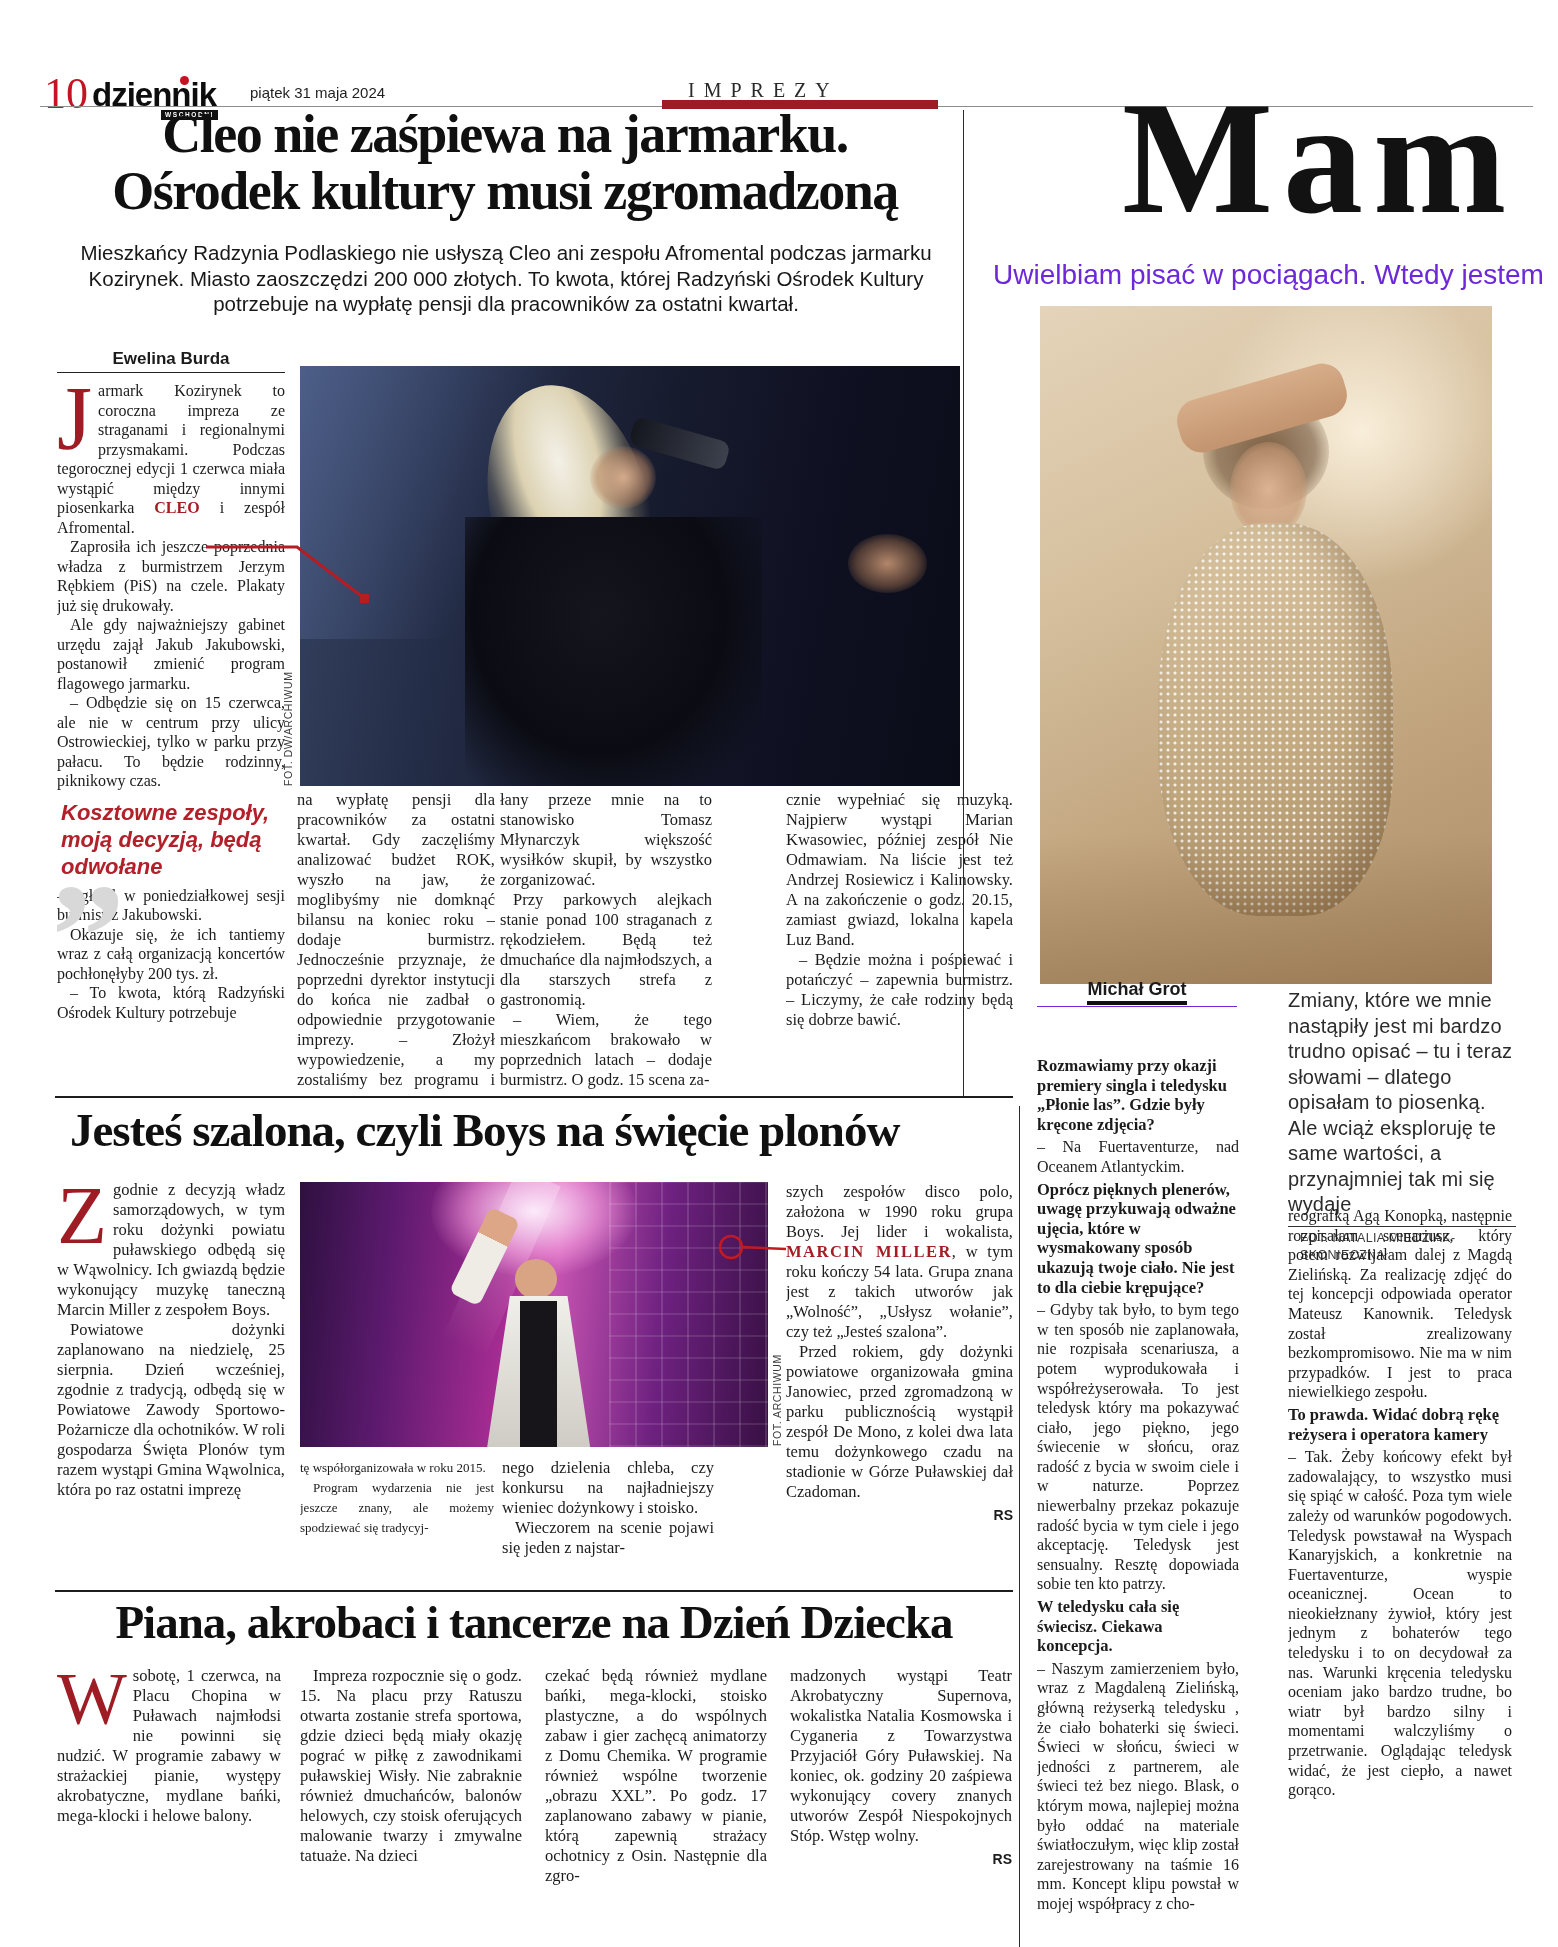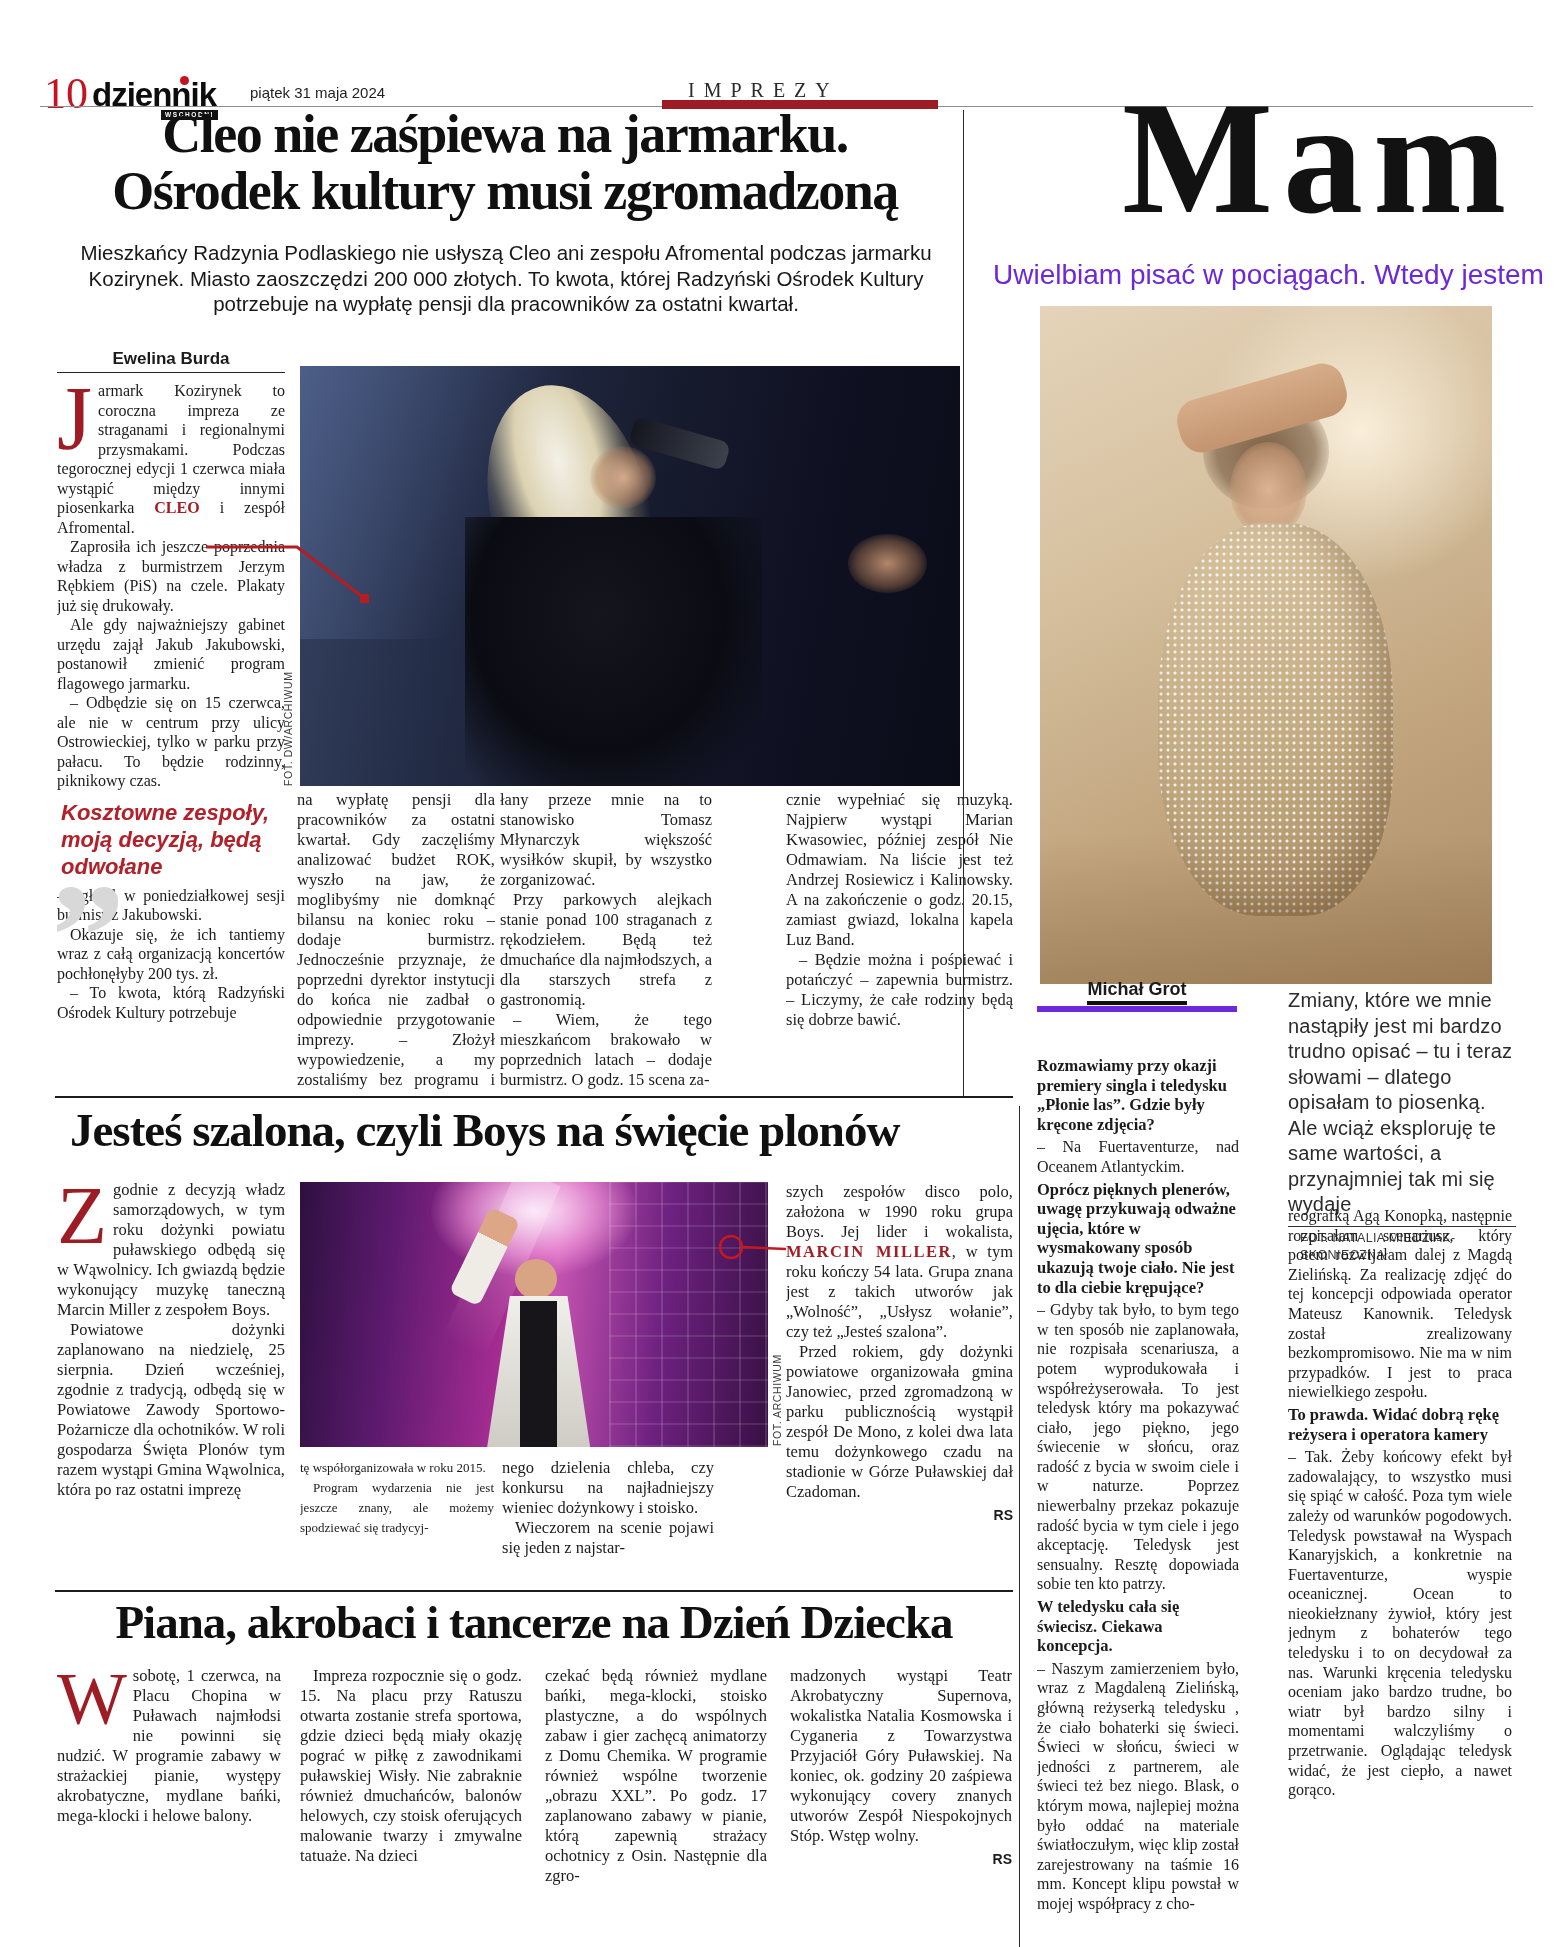--- a/index.html
+++ b/index.html
@@ -116,21 +116,21 @@
   .a3-col1 .dropcap{font-size:74px;line-height:56px;}
   .a3-col2{left:300px;width:222px;}
   .a3-col3{left:545px;width:222px;}
   .a3-col4{left:790px;width:222px;}
 
   
   .mam-headline{left:1040px;top:74px;width:518px;height:178px;overflow:hidden;white-space:nowrap;
                 font:bold 160px/1.05 "Liberation Serif",serif;letter-spacing:10px;text-indent:82px;color:#121212;}
   .mam-subtitle{left:993px;top:258px;width:565px;overflow:hidden;white-space:nowrap;
                 font:28px/1.2 "Liberation Sans",sans-serif;color:#6d28d9;}
-  .int-byline{left:1037px;top:980px;width:200px;text-align:center;border-bottom:6px solid #6d28d9;padding-bottom:7px;}
+  .int-byline{left:1037px;top:980px;width:200px;text-align:center;border-bottom:1px solid #6d28d9;padding-bottom:7px;}
   .int-byline-name{font:bold 18px/1 "Liberation Sans",sans-serif;padding-bottom:2px;border-bottom:4px solid #101010;}
   .int-col{font-size:16px;line-height:19.6px;text-align:justify;overflow:hidden;}
   .int-colA{left:1037px;top:1016px;width:202px;height:918px;margin-top:37px;}
   .int-colB{left:1288px;top:1206px;width:224px;height:741px;}
   .q{font-weight:bold;text-align:left;margin:3px 0;font-size:16.5px;}
   .caption-block{left:1288px;top:988px;width:228px;}
   .caption-text{font:20px/25.5px "Liberation Sans",sans-serif;color:#2b2b2b;letter-spacing:.2px;}
   .caption-rule{margin-top:8px;border-top:1.5px solid #333;}
   .caption-credit{font:12.5px/1.4 "Liberation Sans",sans-serif;letter-spacing:.4px;color:#3a3a3a;
                   margin-top:3px;padding-left:12px;}

